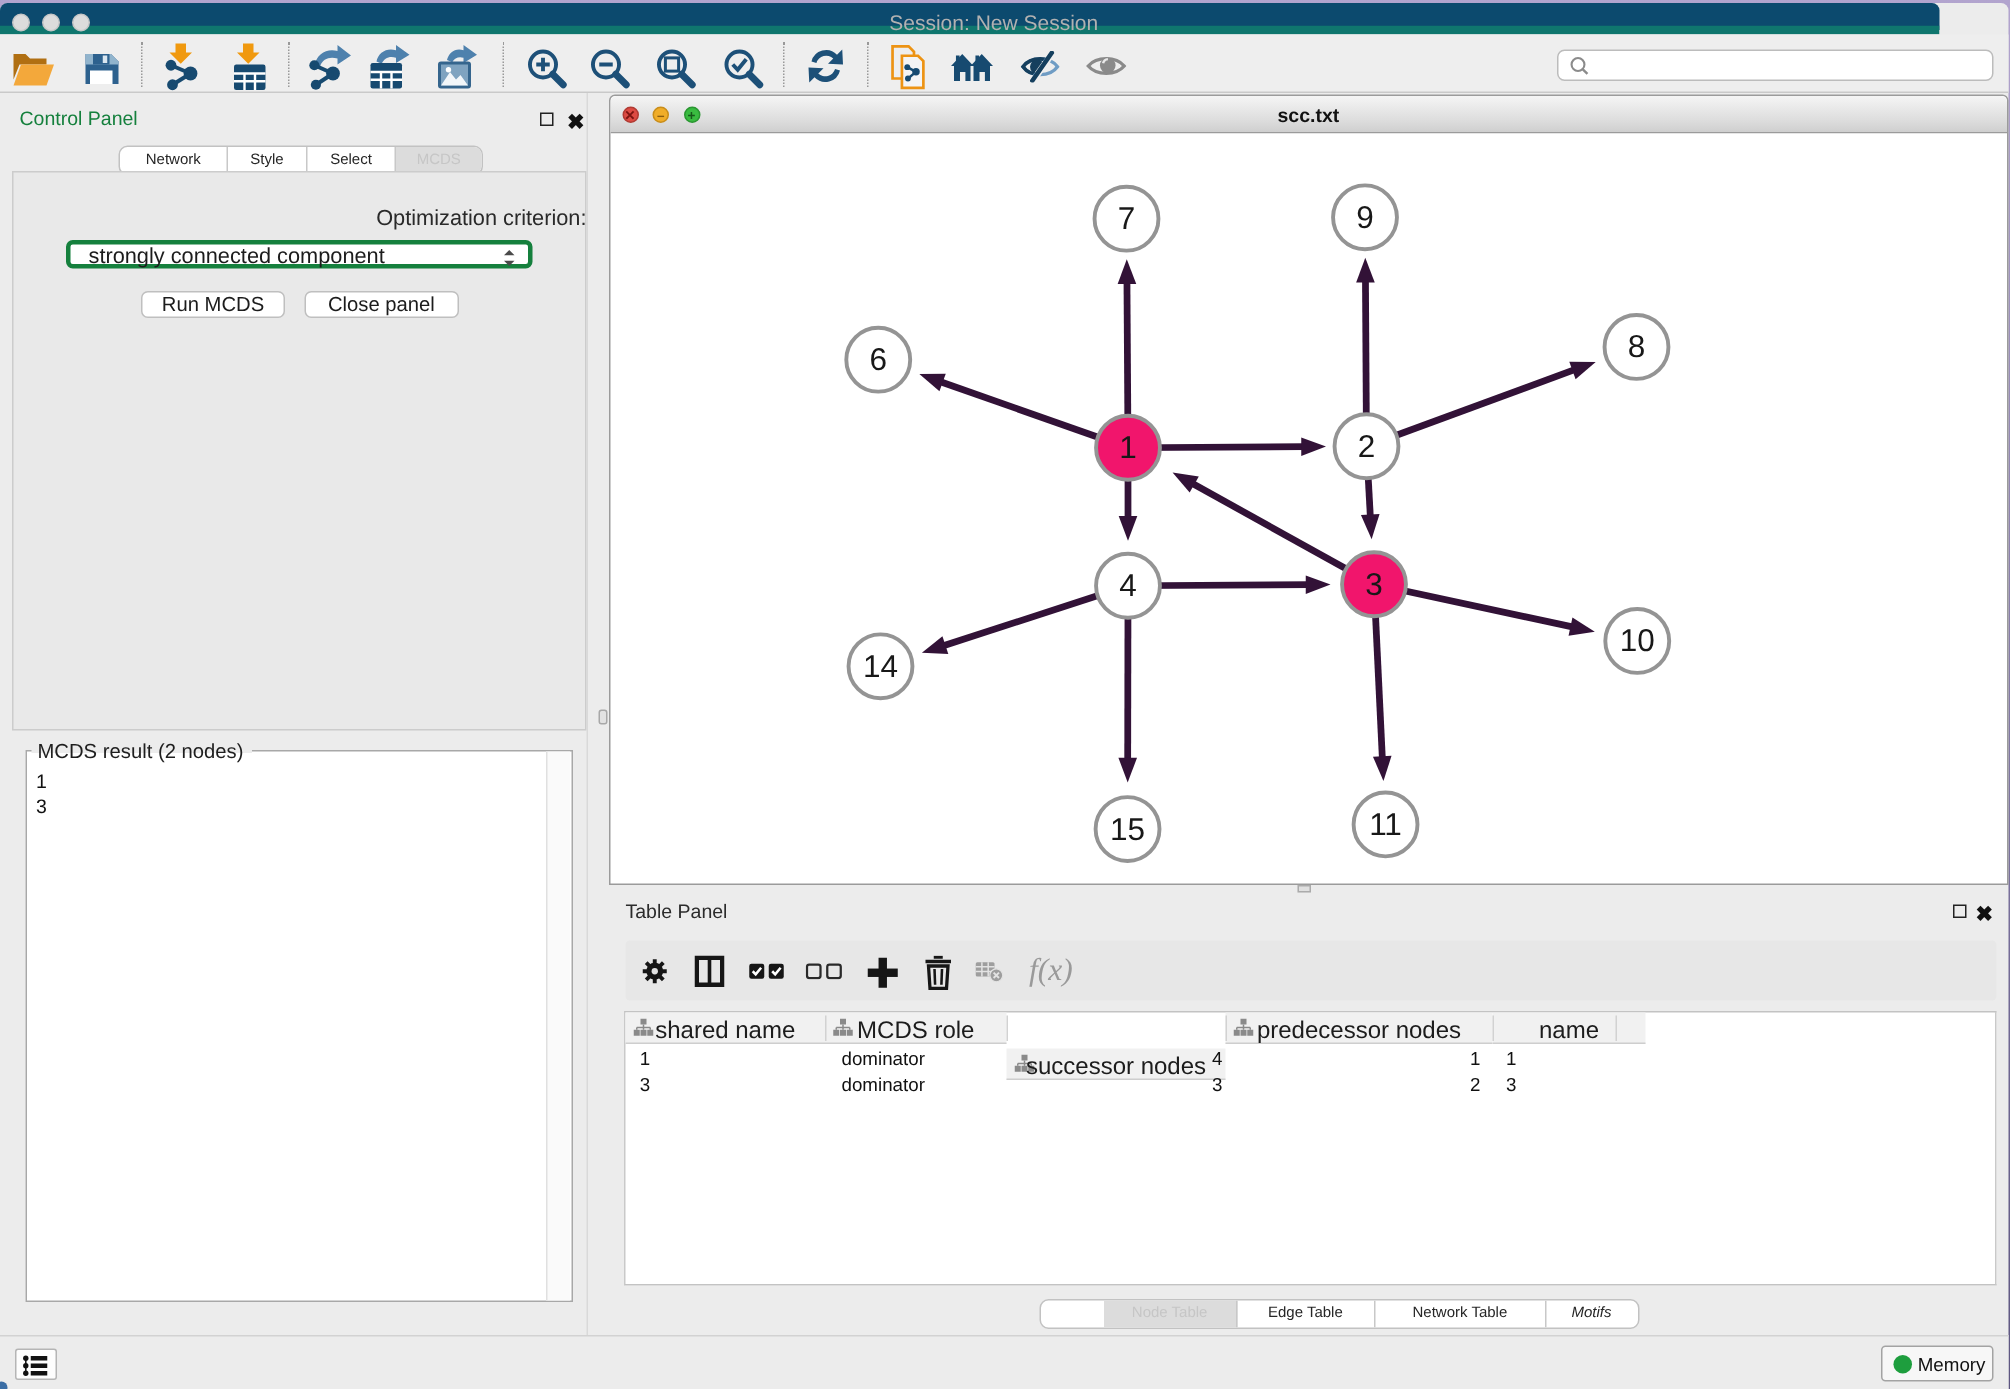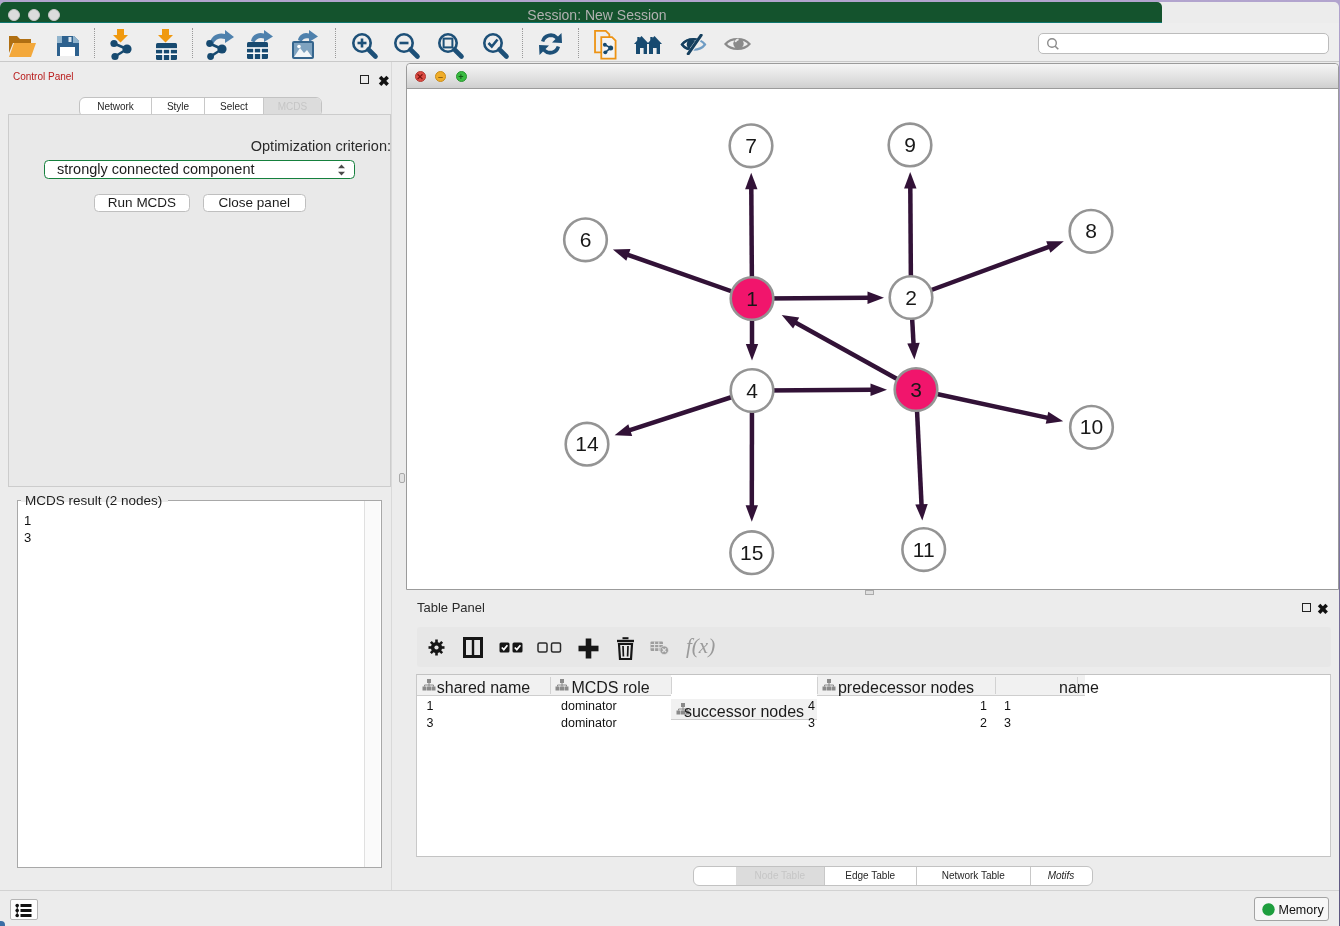--- a/index.html
+++ b/index.html
@@ -1,35 +1,35 @@
 <!DOCTYPE html>
 <html><head>
 <meta charset="utf-8">
 <style>
 * { margin:0; padding:0; box-sizing:border-box; }
 html,body { width:1340px; height:926px; overflow:hidden; }
 body { font-family:"Liberation Sans", sans-serif; background:linear-gradient(#b2a4ce, #8d81ad 40%, #6f6792 75%, #5d5680); position:relative; }
 .window { position:absolute; left:0; top:2px; width:1338.5px; height:924px; background:#ececec; border-radius:5px 5px 0 0; }
-.titlebar { position:absolute; left:0; top:2px; width:1162px; height:21px; background:#14532d; border-bottom:1px solid #0f766e; border-radius:5px 5px 0 0; }
+.titlebar { position:absolute; left:0; top:2px; width:1293px; height:21px; background:#0c4a6e; border-bottom:6px solid #0f766e; border-radius:5px 5px 0 0; }
 .tl-circle { position:absolute; width:12px; height:12px; border-radius:50%; background:#dcdcdc; border:1px solid #c6c6c6; top:7px; }
 .wtitle { position:absolute; top:4.5px; left:16px; width:100%; text-align:center; font-size:14px; color:#b1b1b1; }
 .toolbar { position:absolute; left:0; top:23px; width:1338.5px; height:39px; background:#eeeeee; border-bottom:1px solid #c9c9c9; }
 .tsep { position:absolute; top:28px; height:30px; width:0; border-left:1px dotted #999; }
 .searchbox { position:absolute; left:1038px; top:33px; width:291px; height:21px; background:#fff; border:1px solid #bcbcbc; border-radius:5px; }
 
-.cp-title { position:absolute; left:13px; top:71px; font-size:10px; color:#b91c1c; }
+.cp-title { position:absolute; left:13px; top:71px; font-size:13px; color:#15803d; }
 .floatbtn { position:absolute; width:9px; height:9px; border:1.5px solid #222; background:transparent; }
 .closex { position:absolute; font-size:14px; font-weight:bold; color:#111; line-height:1; }
 .seg { position:absolute; display:flex; border:1px solid #c2c2c2; border-radius:6px; background:#fff; overflow:hidden; height:20px; }
 .seg div { font-size:10px; color:#262626; text-align:center; line-height:18.5px; border-right:1px solid #c8c8c8; }
 .seg div:last-child { border-right:none; }
 .seg .dis { background:#dcdcdc; color:#c6c6c6; }
 .innerpanel { position:absolute; left:8px; top:114px; width:383px; height:373px; background:#e9e9e9; border:1px solid #cccccc; }
 .optlabel { position:absolute; left:8px; top:137.5px; width:383px; text-align:right; font-size:14.5px; color:#2a2a2a; }
-.dropdown { position:absolute; left:44px; top:160px; width:311px; height:19px; background:#fff; border:1px solid #15803d; border-radius:4.5px; font-size:14.5px; color:#1c1c1c; line-height:17.5px; padding-left:12px; }
+.dropdown { position:absolute; left:44px; top:160px; width:311px; height:19px; background:#fff; border:3px solid #15803d; border-radius:4.5px; font-size:14.5px; color:#1c1c1c; line-height:17.5px; padding-left:12px; }
 .btn { position:absolute; height:18px; background:#fff; border:1px solid #bfbfbf; border-radius:4.5px; font-size:13.5px; color:#1c1c1c; text-align:center; line-height:16.5px; top:194px; }
 .fs-border { position:absolute; left:17px; top:500px; width:365px; height:368px; border:1px solid #a8a8a8; background:#fff; }
 .fs-legend { position:absolute; left:25px; top:492.5px; font-size:13.5px; color:#1f1f1f; background:transparent; }
 
 .vsplit-line { position:absolute; left:391px; top:62px; width:1px; height:828px; background:#d9d9d9; }
 .vsplit-handle { position:absolute; left:399px; top:473px; width:6px; height:10px; background:#e2e2e2; border:1px solid #a8a8a8; border-radius:2px; }
 
 .iframe { position:absolute; left:406px; top:63px; width:932.5px; height:526.5px; border:1px solid #9b9b9b; border-radius:4px 4px 0 0; background:#fff; }
 .iftitle { position:absolute; left:0; top:0; width:100%; height:25px; background:linear-gradient(#f5f5f5, #dcdcdc 70%, #cfcfcf); border-bottom:1px solid #9b9b9b; border-radius:4px 4px 0 0; }
 .ifcirc { position:absolute; top:7px; width:11px; height:11px; border-radius:50%; font-size:9px; font-weight:bold; text-align:center; line-height:11px; }
@@ -235,20 +235,21 @@
 <div style="position:absolute; left:364px; top:501px; width:16px; height:366px; background:#fafafa; border-left:1px solid #e0e0e0;"></div>
 
 <div class="vsplit-line"></div>
 <div class="vsplit-handle"></div>
 
 <div class="iframe">
   <div class="iftitle"></div>
   <div class="ifcirc" style="left:7.5px; background:#dd4b43; border:1px solid #b03b33; color:#7c1410;">✕</div>
   <div class="ifcirc" style="left:28px; background:#f0ad29; border:1px solid #c98d19; color:#8a5d10;">–</div>
   <div class="ifcirc" style="left:48.5px; background:#39bb40; border:1px solid #2a9631; color:#16591a;">+</div>
+  <div style="position:absolute; top:5px; width:100%; text-align:center; font-size:13px; font-weight:bold; color:#111;">scc.txt</div>
   <div id="graph" style="position:absolute; left:0; top:25px; width:930.5px; height:500px;">
   <svg width="930" height="500" viewBox="0 0 930 500">
     <g stroke="#321237" stroke-width="4.5" fill="#321237">
       <line x1="345" y1="209.5" x2="344.3" y2="98.3"></line>
           <polygon points="344.2,83.8 350.5,100.3 338.1,100.3" stroke="none"></polygon>
       <line x1="345" y1="209.5" x2="219.5" y2="165.3"></line>
           <polygon points="205.9,160.4 223.5,160.1 219.3,171.8" stroke="none"></polygon>
       <line x1="345" y1="209.5" x2="462.5" y2="208.8"></line>
           <polygon points="477.0,208.7 460.5,215.0 460.5,202.6" stroke="none"></polygon>
       <line x1="345" y1="209.5" x2="345.0" y2="257.0"></line>
@@ -434,21 +435,21 @@
       <g stroke="#8a8a8a" stroke-width="1">
           <line x1="7" y1="4" x2="7" y2="6"></line>
           <line x1="2.5" y1="6" x2="11.5" y2="6"></line>
           <line x1="2.5" y1="6" x2="2.5" y2="7.5"></line>
           <line x1="11.5" y1="6" x2="11.5" y2="7.5"></line>
           <line x1="7" y1="6" x2="7" y2="7.5"></line>
         </g>
     </svg>
     <div class="lbl">predecessor nodes</div>
   </div>
-  <div class="thead" style="left:578px;width:90px;padding-left:39px;">
+  <div class="thead" style="left:578px;width:102px;">
     <div class="lbl">name</div>
   </div>
   <div class="csep" style="left:133px;"></div>
   <div class="csep" style="left:254px;"></div>
   <div class="csep" style="left:400px;"></div>
   <div class="csep" style="left:578px;"></div>
   <div class="csep" style="left:660px;"></div>
   <div class="trow" style="left:9.5px;top:24px;">1</div>
   <div class="trow" style="left:144px;top:24px;">dominator</div>
   <div class="trow" style="left:254px;top:24px;width:144px;text-align:right;">4</div>

